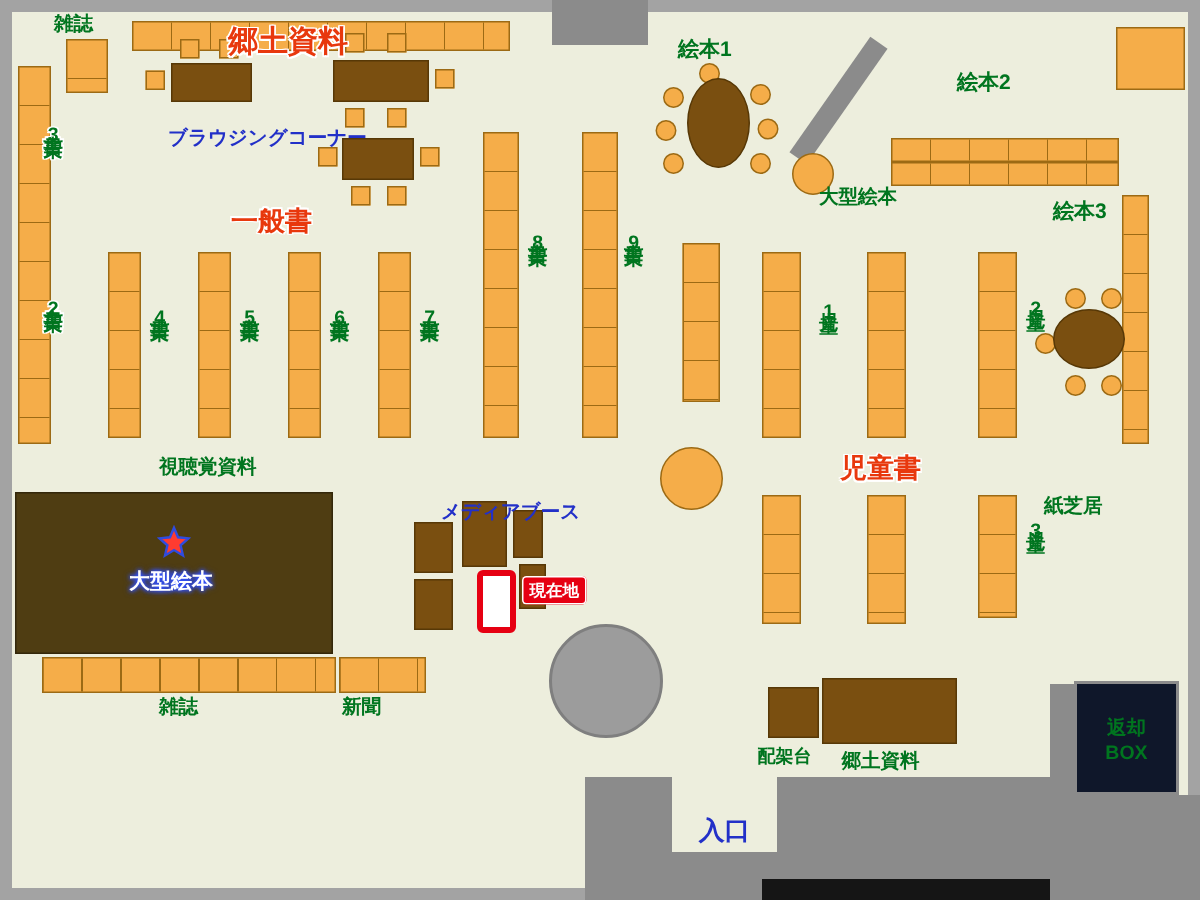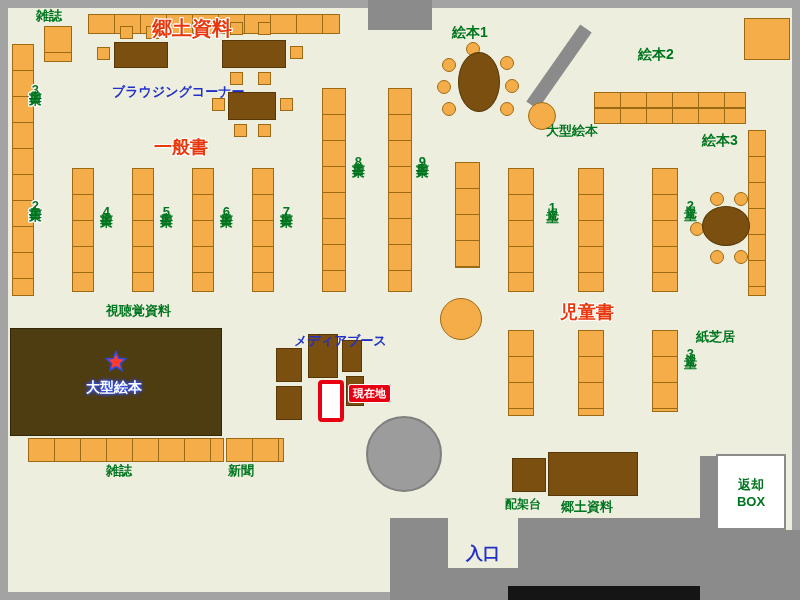--- a/index.html
+++ b/index.html
@@ -30,21 +30,21 @@
   .blue { color:var(--label-blue,#2230c8);margin-top:20px; }
   .big { font-size:18px; }
   .mid { font-size:14px; }
   .sm { font-size:12px; }
   .ent { font-size:17px; }
   .outline { text-shadow:1px 0 #fff,-1px 0 #fff,0 1px #fff,0 -1px #fff,1px 1px #fff,-1px -1px #fff,1px -1px #fff,-1px 1px #fff; }
   .vert { writing-mode:vertical-rl; text-orientation:upright; letter-spacing:1px; }
   .herebox { position:absolute; background:#fff; border:4px solid var(--current-red,#e60012); border-radius:4px; }
   .badge { position:absolute; background:var(--current-red,#e60012); color:#fff; font-size:11px; font-weight:bold;
            border-radius:3px; padding:2px 5px; white-space:nowrap; box-shadow:0 0 0 1px #fff inset; }
-  .returnbox { position:absolute; background:#ffffff; border:2px solid #8b8b8b; display:flex; flex-direction:column;
+  .returnbox { position:absolute; background:#0f172a; border:2px solid #8b8b8b; display:flex; flex-direction:column;
                align-items:center; justify-content:center; font-weight:bold; font-size:13px; color:var(--label-green,#00751f); }
 </style>
 </head>
 <body>
 
 <div class="map">
 
   <div class="floor" style="left:8px;top:8px;width:784px;height:584px"></div>
 
   <div class="wallblock" style="left:368px;top:0;width:64px;height:30px"></div>

